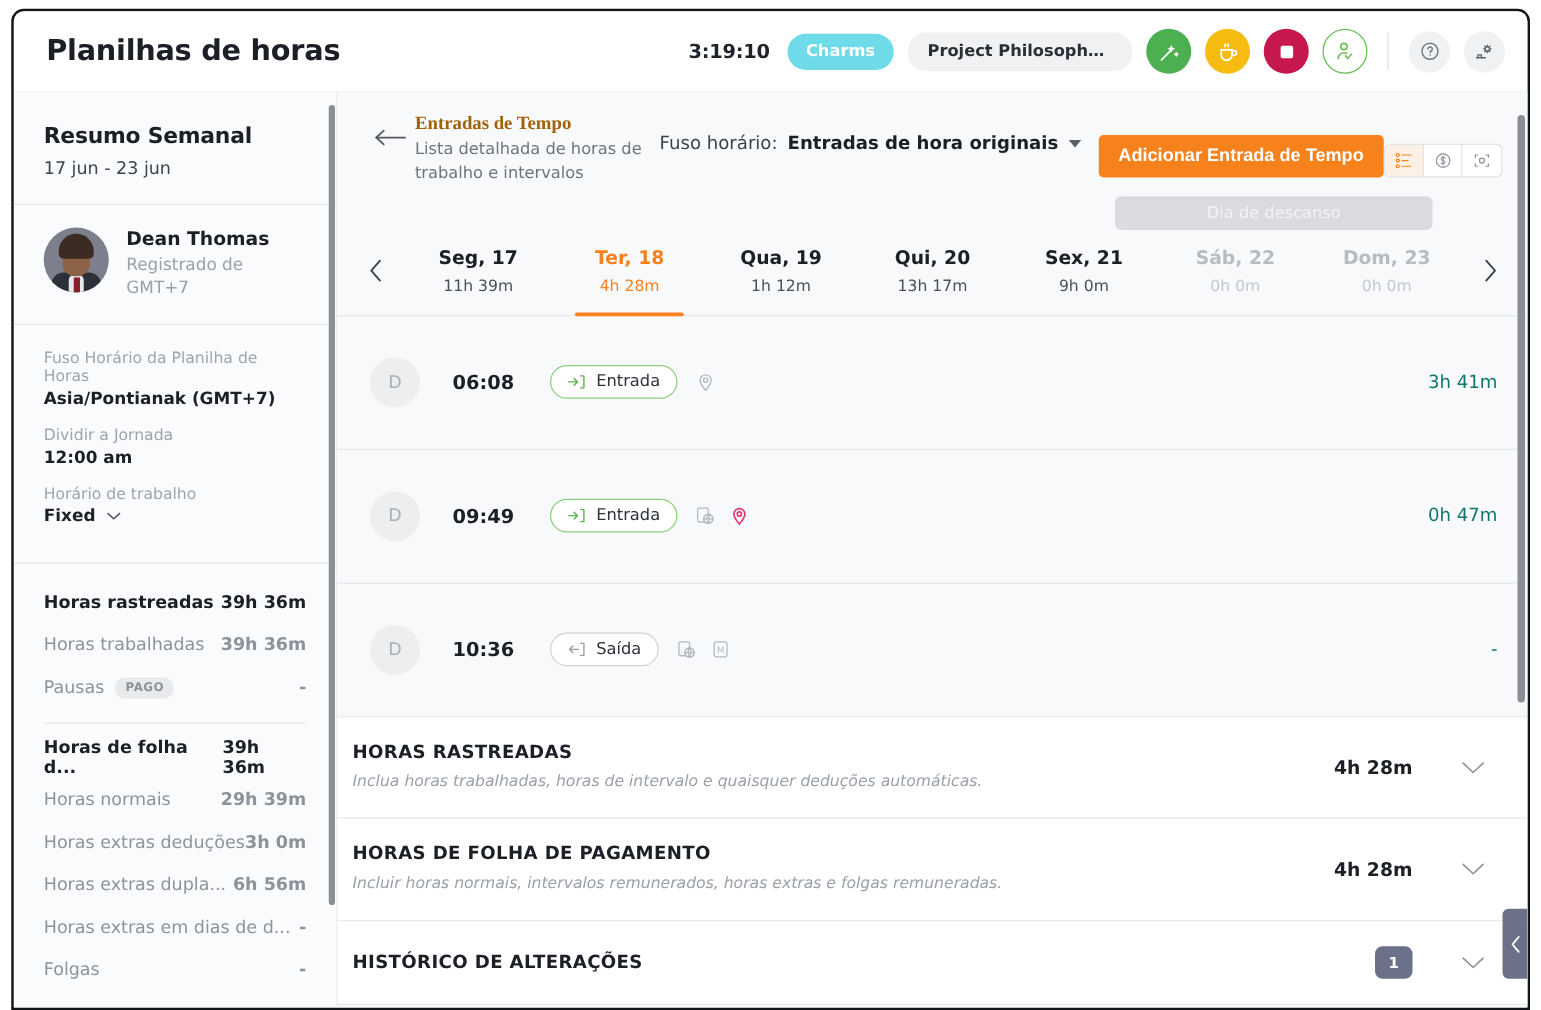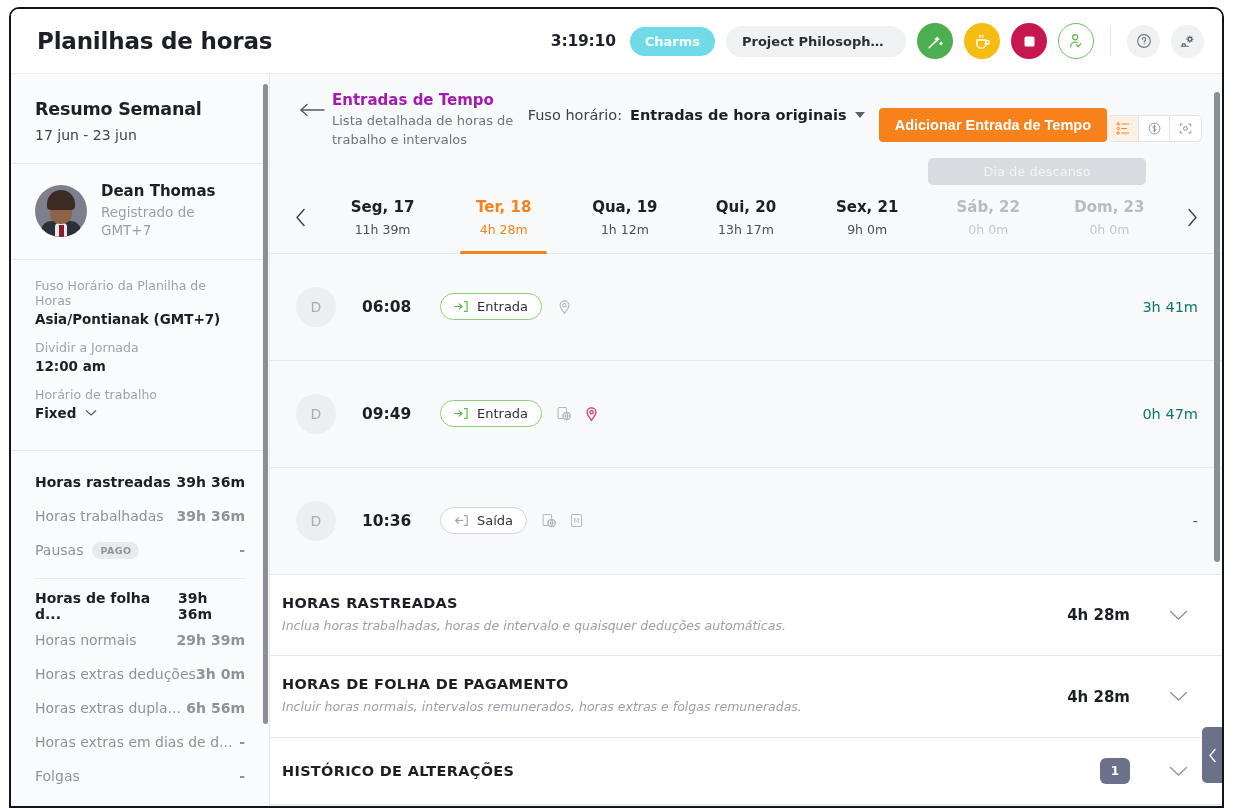--- a/index.html
+++ b/index.html
@@ -79,21 +79,21 @@
     display: flex; flex-direction: column;
     position: relative;
   }
   .sb-head { padding: 25px 22px 20px 24px; }
   .sb-head h2 {
     font-size: 17.5px; font-weight: 700; color: #1c2026; letter-spacing: -0.2px;
   }
   .sb-head .range { font-size: 14px; color: #3c434c; margin-top: 8px; }
   .sb-sep { height: 1px; background: #e6e9ec; }
 
-  .profile { display: flex; align-items: center; gap: 14px; padding: 18px 20px 20px 24px; }
+  .profile { display: flex; gap: 14px; padding: 18px 20px 20px 24px; }
   .avatar {
     width: 52px; height: 52px; border-radius: 50%;
     background: #7d7f8c; flex: 0 0 auto; overflow: hidden; position: relative;
   }
   .avatar .hair { position:absolute; left:12px; top:5px; width:28px; height:20px; background:#3b2b22; border-radius:14px 14px 4px 4px;}
   .avatar .face { position:absolute; left:15px; top:13px; width:22px; height:26px; background:#8d6246; border-radius:11px 11px 10px 10px;}
   .avatar .body { position:absolute; left:6px; bottom:0; width:40px; height:16px; background:#2c3038; border-radius:10px 10px 0 0;}
   .avatar .shirt{ position:absolute; left:20px; bottom:0; width:12px; height:14px; background:#e8e8ea; border-radius:4px 4px 0 0;}
   .avatar .tie  { position:absolute; left:24px; bottom:0; width:5px; height:12px; background:#8b1d28;}
   .profile-name { font-size: 15px; font-weight: 700; color: #1c2026; }
@@ -132,21 +132,21 @@
     padding: 14px 20px 0 22px;
     position: relative;
   }
   .mh-row { display: flex; align-items: flex-start; }
   .back-arrow {
     font-size: 21px; color: #55595f; width: 40px;
     display: flex; align-items: center; justify-content: center;
     height: 44px; flex: 0 0 auto;
   }
   .mh-titles { padding-top: 3px; }
-  .mh-titles h3 { font-size: 15px; font-weight: 700; color: #a21caf; }
+  .mh-titles h3 { font-size: 15px; font-weight: 700; color: #a16207; font-family: Liberation Serif, serif; }
   .mh-titles p { font-size: 13px; color: #6f757d; line-height: 1.45; margin-top: 3px; max-width: 190px; }
   .mh-right { margin-left: auto; display: flex; flex-direction: row; align-items: flex-end; }
   .mh-controls { display: flex; align-items: center; gap: 14px; }
   .tz-select {
     display: flex; align-items: center; gap: 8px;
     font-size: 14.5px; color: #3c434c;
   }
   .tz-select b { color: #1c2026; font-weight: 700; }
   .caret-down {
     width: 0; height: 0;
@@ -170,21 +170,21 @@
     display: flex; align-items: center; justify-content: center;
     border-right: 1px solid #e0e3e7;
   }
   .seg-btn:last-child { border-right: none; }
   .seg-btn.active { background: #fdf0e4; }
 
   
   .daybar-wrap { position: relative; padding-top: 6px; background: #f7f9fb; }
   .rest-pill {
     position: absolute; right: 76px; top: 8px;
-    width: 218px; text-align: center;
+    width: 254px; text-align: center;
     background: #d9dbe0; color: #f3f4f6;
     font-size: 13px; padding: 6px 0; border-radius: 5px;
   }
   .daybar {
     display: flex; align-items: stretch; height: 72px;
     border-bottom: 1px solid #e6e9ec; padding: 0 8px;
     margin-top: 26px;
   }
   .nav-chev {
     width: 44px; display: flex; align-items: center; justify-content: center;

